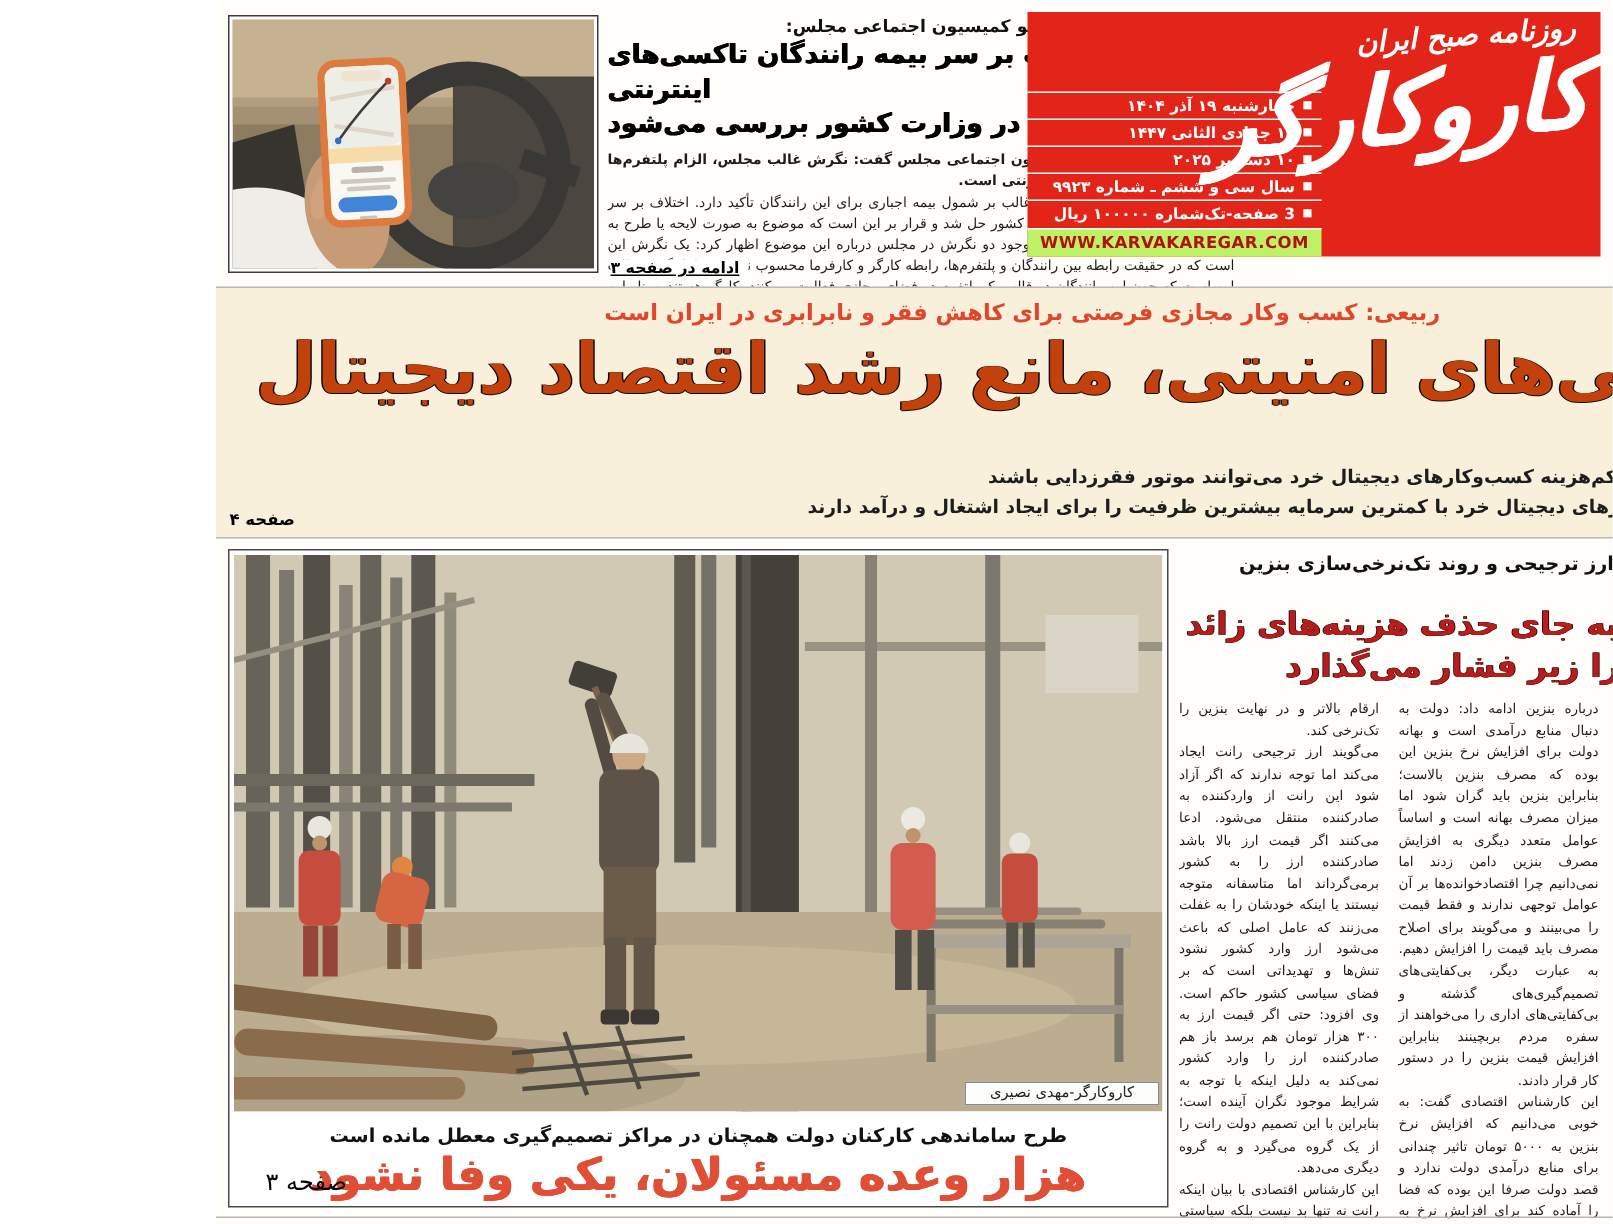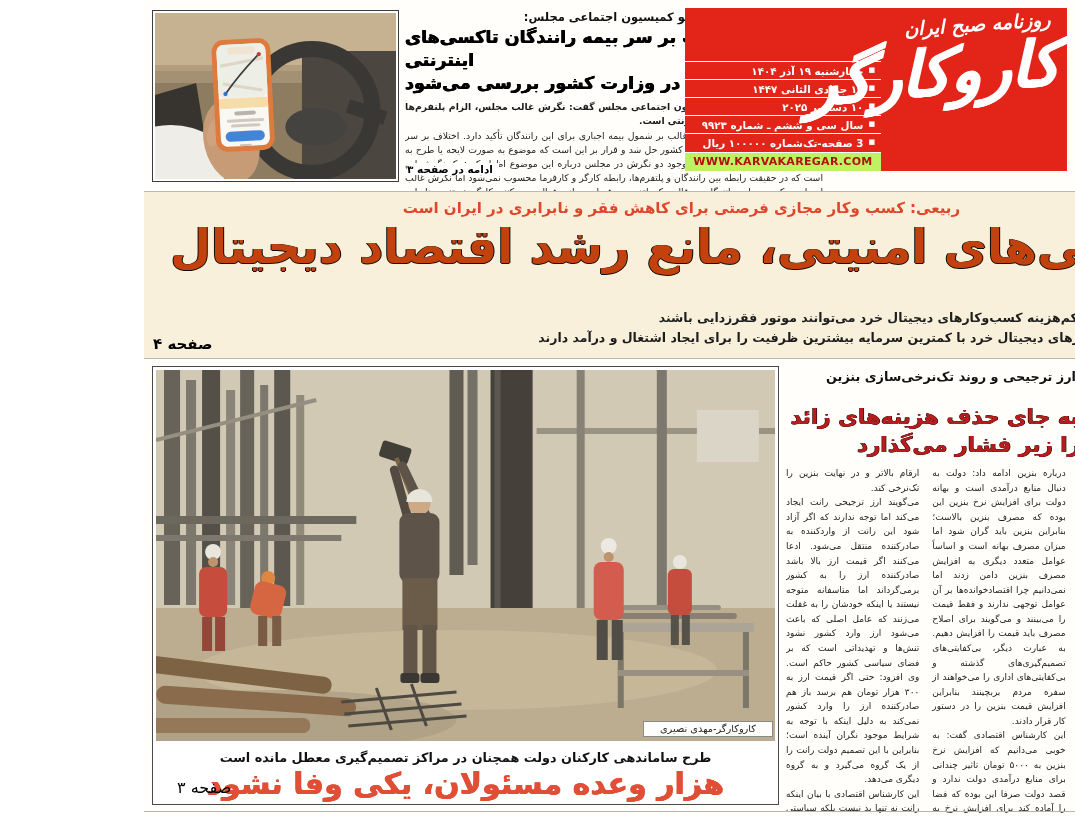--- a/index.html
+++ b/index.html
@@ -13,22 +13,22 @@
   .car-photo-box svg { width:100%; height:100%; display:block; }
 
   .top-story { position:absolute; top:10px; left:261px; width:418px; height:176px; }
   .ts-kicker { text-align:center; font-size:11.5px; font-weight:bold; color:#111; }
   .ts-headline { text-align:left; font-size:17.5px; font-weight:bold; color:#000;
                  line-height:1.32; margin-top:2px;
                  text-shadow:.4px 0 0 #000, -.4px 0 0 #000; }
   .ts-body { margin-top:5px; font-size:9.3px; line-height:1.52; text-align:justify;
              color:#1c1c1c; height:102px; overflow:hidden; }
   .ts-body .lead { display:block; font-weight:bold; }
-  .ts-cont { position:absolute; bottom:11px; left:2px; font-size:10.5px; font-weight:bold;
-             background:#fff; padding-right:6px; }
+  .ts-cont { position:absolute; bottom:1px; left:2px; font-size:10.5px; font-weight:bold;
+             background:#fff; padding-right:6px;text-decoration:underline; }
 
   .masthead { position:absolute; top:8px; right:8px; width:382px; height:163px;
               background:#e32419; color:#fff; }
   .mh-tagline { position:absolute; top:5px; right:16px; font-size:19px; font-weight:bold;
                 font-style:italic; transform:rotate(-4deg); white-space:nowrap; }
   .mh-title { position:absolute; top:34px; right:6px; width:255px; text-align:center;
               font-size:63px; font-weight:bold; font-style:italic;
               transform:rotate(-5deg) skewX(-4deg); line-height:1;
               text-shadow:1px 0 0 #fff, -1px 0 0 #fff; }
   .mh-rows { position:absolute; top:53px; left:0; width:196px; }
@@ -44,21 +44,21 @@
   .mid { position:absolute; top:191px; left:0; width:1075px; height:168px;
          background:#f8f0da; border-top:1px solid #b9b9b9; border-bottom:1px solid #b9b9b9; }
   .mid-kicker { text-align:center; font-size:15px; font-weight:bold; color:#e0462b;
                 padding-top:7px; }
   .mid-headline { text-align:center; font-size:47px; font-weight:bold; color:#c2410c;
                   margin-top:1px; letter-spacing:-1px; line-height:1.25;
                   text-shadow:1px 0 0 #0d0d0d, -1px 0 0 #0d0d0d, 0 .5px 0 #0d0d0d; }
   .mid-bullets { position:absolute; top:116px; right:72px; text-align:right; }
   .mid-bullet { font-size:12.5px; font-weight:bold; color:#1d1d1d; line-height:1.55; }
   .mid-bullet .diamond { color:#cf2c20; font-size:12px; margin-left:5px; }
-  .mid-pageref { position:absolute; left:9px; bottom:5px; font-size:15px; font-weight:bold; }
+  .mid-pageref { position:absolute; left:9px; bottom:5px; font-size:11px; font-weight:bold; }
 
   
   .photo-box { position:absolute; top:366px; left:8px; width:627px; height:439px;
                border:1px solid #4a4a4a; padding:3px; background:#fff; }
   .oil-photo { position:relative; width:100%; height:371px; overflow:hidden; }
   .oil-photo svg { width:100%; height:100%; display:block; }
   .photo-credit { position:absolute; bottom:4px; right:2px; background:#fdfdfb;
                   border:1px solid #8a8a8a; font-size:9.8px; padding:1px 16px 2px;
                   color:#222; }
   .photo-kicker { text-align:center; font-size:12.8px; font-weight:bold; color:#111;

